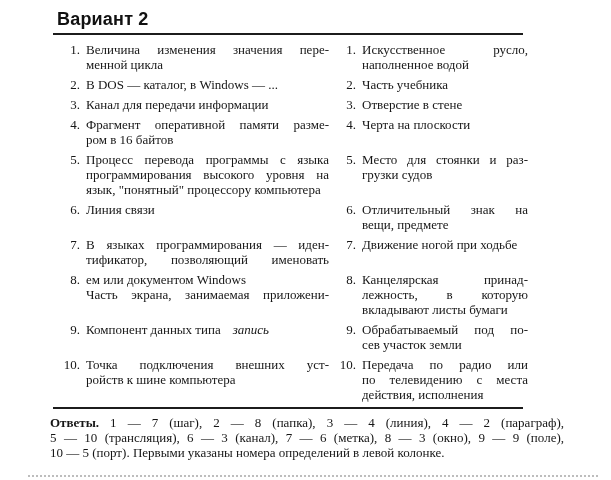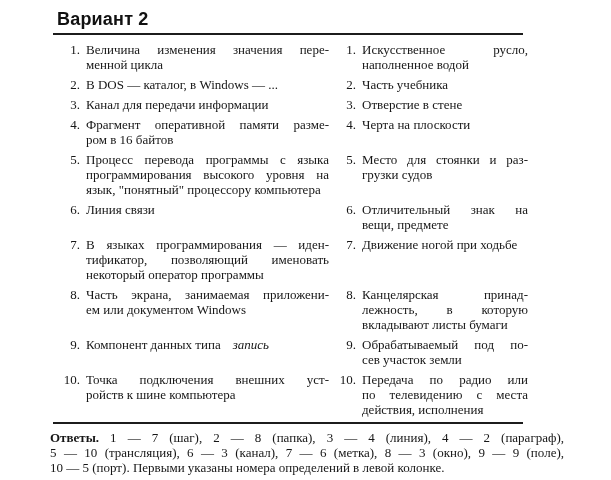--- a/index.html
+++ b/index.html
@@ -171,38 +171,37 @@
         </div>
       </div>
     </div>
 
     <div class="row">
       <div class="cell lcell">
         <span class="num">7.</span>
         <div class="txt">
           <span class="ln j">В языках программирования — иден-</span>
           <span class="ln j">тификатор, позволяющий именовать</span>
-          <span class="ln">некоторый оператор программы</span>
         </div>
       </div>
       <div class="colgap"></div>
       <div class="cell rcell">
         <span class="num">7.</span>
         <div class="txt">
           <span class="ln">Движение ногой при ходьбе</span>
         </div>
       </div>
     </div>
 
     <div class="row">
       <div class="cell lcell">
         <span class="num">8.</span>
         <div class="txt">
+          <span class="ln">ем или документом Windows</span>
           <span class="ln j">Часть экрана, занимаемая приложени-</span>
-          <span class="ln">ем или документом Windows</span>
         </div>
       </div>
       <div class="colgap"></div>
       <div class="cell rcell">
         <span class="num">8.</span>
         <div class="txt">
           <span class="ln j">Канцелярская принад-</span>
           <span class="ln j">лежность, в которую</span>
           <span class="ln">вкладывают листы бумаги</span>
         </div>

